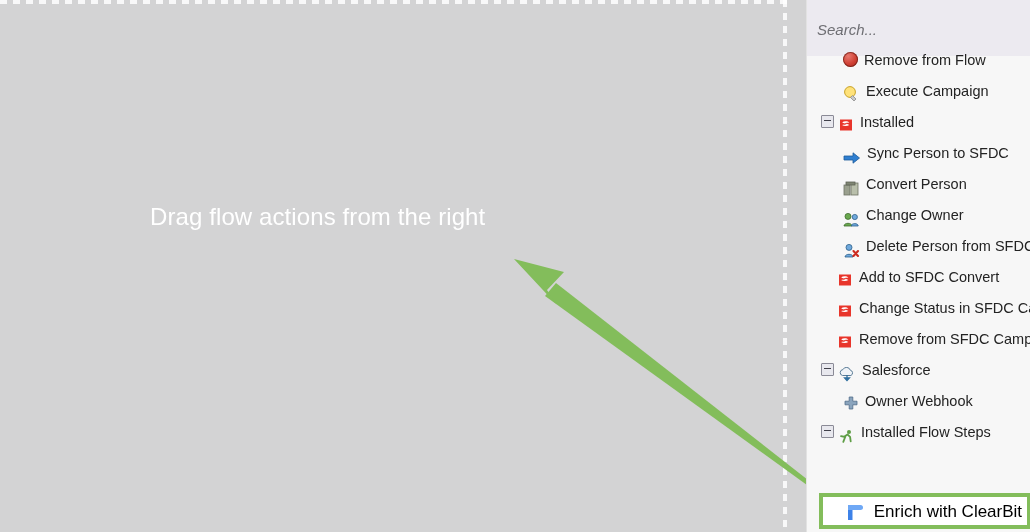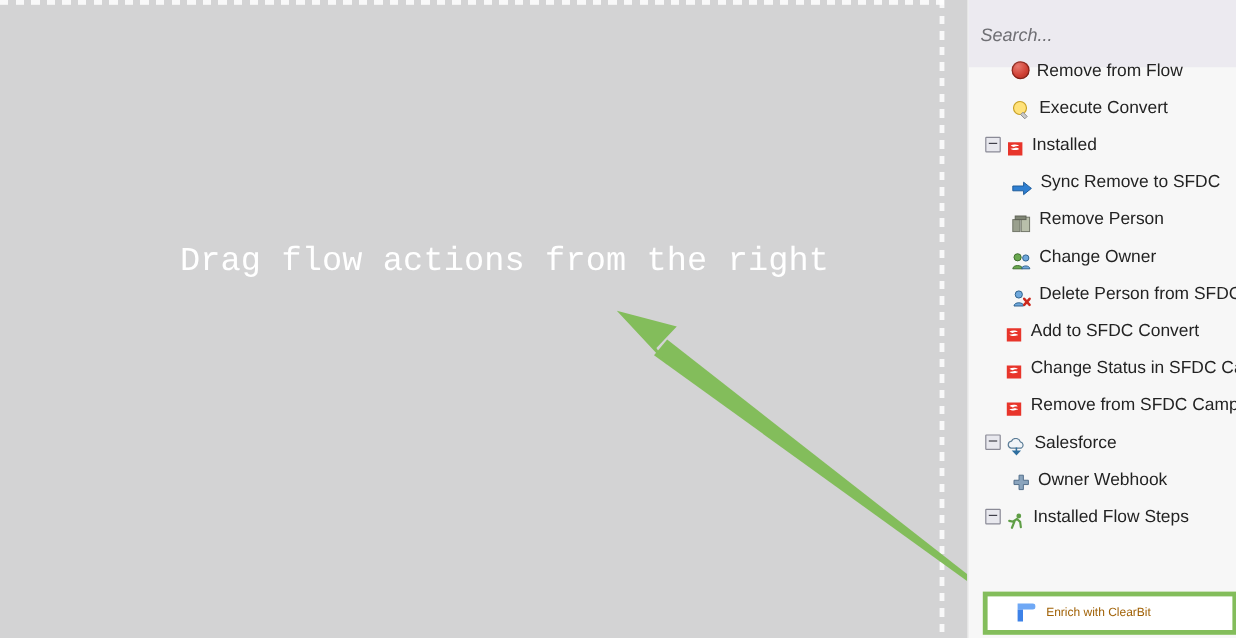--- a/index.html
+++ b/index.html
@@ -46,26 +46,25 @@
     background: repeating-linear-gradient(
       to bottom,
       #ffffff 0px, #ffffff 7px,
       #d3d3d4 7px, #d3d3d4 13px);
     opacity: .85;
   }
   #canvas-hint {
     position: absolute;
     left: 150px;
     top: 203px;
-    font-size: 28px;
+    font-size: 24px;
     color: #ffffff;
     letter-spacing: .1px;
     white-space: nowrap;
     user-select: none;
-    font-family: Liberation Mono, monospace;
   }
   #arrow-layer {
     position: absolute;
     left: 0; top: 0;
     width: 1030px; height: 532px;
     pointer-events: none;
   }
 
   
   #panel {
@@ -184,22 +183,22 @@
     height: 36px;
     box-sizing: border-box;
     border: 4px solid #83bd5b;
     background: #ffffff;
     z-index: 5;
   }
   #highlight-row .inner {
     padding-left: 24px;
     line-height: 28px;
     white-space: nowrap;
-    font-size: 10px;
-    color: #a16207;
+    font-size: 17px;
+    color: #000000;
   }
 </style>
 </head>
 <body>
 
 <div id="app">
 
   <div id="canvas">
     <div id="canvas-dash-top"></div>
     <div id="canvas-dash-right"></div>
@@ -217,33 +216,33 @@
 
     <div id="search-box">
       <input id="search-input" type="text" placeholder="Search..." style="">
     </div>
 
     <div id="tree">
         <div class="tree-row indent-leaf"><span class="ico ico-red-circle"></span><span class="lbl">Remove from Flow</span></div>
         <div class="tree-row indent-leaf"><span class="ico ico-bulb"><svg viewBox="0 0 17 17" width="17" height="17">
               <circle cx="7" cy="7" r="5.4" fill="#ffe27a" stroke="#c9a227" stroke-width="1"></circle>
               <path d="M9.5 10.5 l3.5 3.5 -2 2 -3.5 -3.5 z" fill="#c9c9c9" stroke="#8c8c8c" stroke-width=".8"></path>
-            </svg></span><span class="lbl">Execute Convert</span></div>
+            </svg></span><span class="lbl">Execute Campaign</span></div>
         <div class="tree-row indent-group"><span class="expander"></span><span class="ico ico-sfdc"><svg viewBox="0 0 16 16" width="16" height="16">
               <path d="M2 2.5 h12 v11 h-12 z" fill="#e8352b" rx="2"></path>
               <path d="M4.2 5.2 c2.2 -1.2 5.6 -1.1 7.2 .3 c-1.8 .2 -3.4 .3 -4.6 1 c1.6 .3 3.4 .6 4.6 1.6 c-2.3 1.4 -5.6 1.3 -7.4 -.1 c1.8 -.2 3.5 -.4 4.7 -1 c-1.7 -.4 -3.3 -.8 -4.5 -1.8 z" fill="#ffffff"></path>
             </svg></span><span class="lbl">Installed</span></div>
         <div class="tree-row indent-leaf"><span class="ico ico-arrow-blue"><svg viewBox="0 0 18 14" width="18" height="14">
               <path d="M1 5 h9 v-3.2 l6.5 5.2 -6.5 5.2 v-3.2 h-9 z" fill="#2f7fd1" stroke="#1c5a99" stroke-width=".8" stroke-linejoin="round"></path>
-            </svg></span><span class="lbl">Sync Remove to SFDC</span></div>
+            </svg></span><span class="lbl">Sync Person to SFDC</span></div>
         <div class="tree-row indent-leaf"><span class="ico ico-convert"><svg viewBox="0 0 17 15" width="17" height="15">
               <rect x="1" y="4" width="6" height="10" fill="#9aa08e" stroke="#6e7365" stroke-width=".8"></rect>
               <rect x="8" y="2" width="7" height="12" fill="#b9bfab" stroke="#6e7365" stroke-width=".8"></rect>
               <rect x="3" y="1" width="9" height="3" fill="#7f8574" stroke="#5d6154" stroke-width=".8"></rect>
-            </svg></span><span class="lbl">Remove Person</span></div>
+            </svg></span><span class="lbl">Convert Person</span></div>
         <div class="tree-row indent-leaf"><span class="ico ico-owner"><svg viewBox="0 0 17 15" width="17" height="15">
               <circle cx="5" cy="4.4" r="3" fill="#6aa84f" stroke="#3c6b2c" stroke-width=".8"></circle>
               <path d="M1 14 c0 -3.6 8 -3.6 8 0 z" fill="#6aa84f" stroke="#3c6b2c" stroke-width=".8"></path>
               <circle cx="11.8" cy="5" r="2.6" fill="#6fa8dc" stroke="#2c5f8a" stroke-width=".8"></circle>
               <path d="M8.4 14 c0 -3.2 6.8 -3.2 6.8 0 z" fill="#6fa8dc" stroke="#2c5f8a" stroke-width=".8"></path>
             </svg></span><span class="lbl">Change Owner</span></div>
         <div class="tree-row indent-leaf"><span class="ico ico-delperson"><svg viewBox="0 0 17 15" width="17" height="15">
               <circle cx="6" cy="4.4" r="3" fill="#6fa8dc" stroke="#2c5f8a" stroke-width=".8"></circle>
               <path d="M2 14 c0 -3.6 8 -3.6 8 0 z" fill="#6fa8dc" stroke="#2c5f8a" stroke-width=".8"></path>
               <path d="M10.5 8 l4.5 5 M15 8 l-4.5 5" stroke="#cc2a1f" stroke-width="2.1" stroke-linecap="round"></path>

